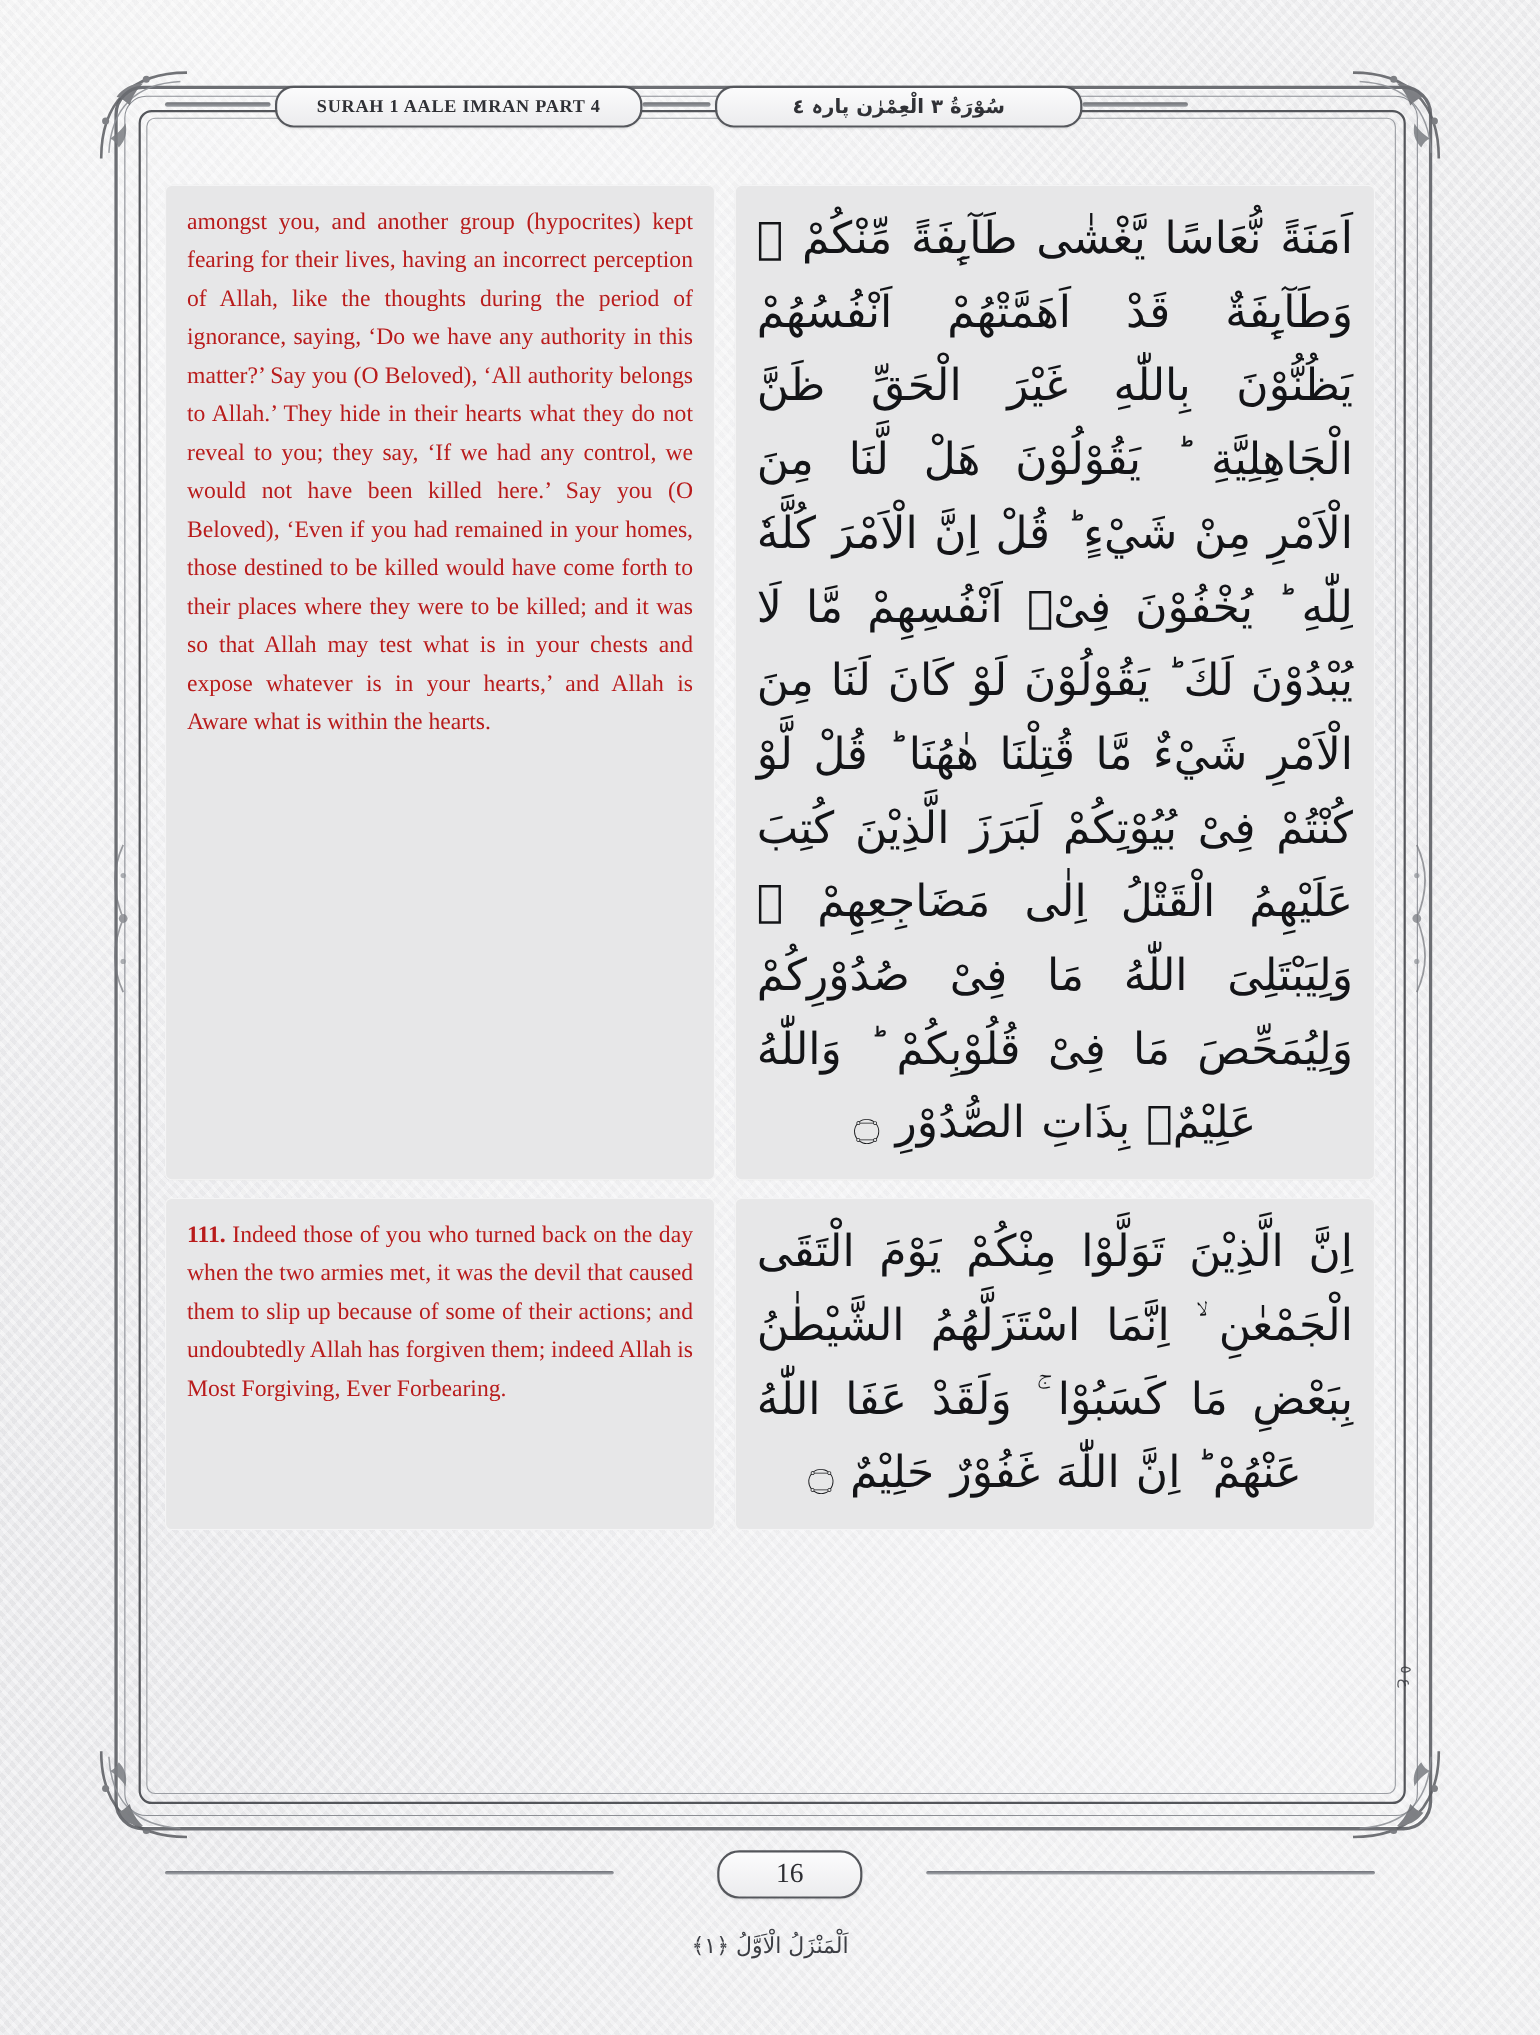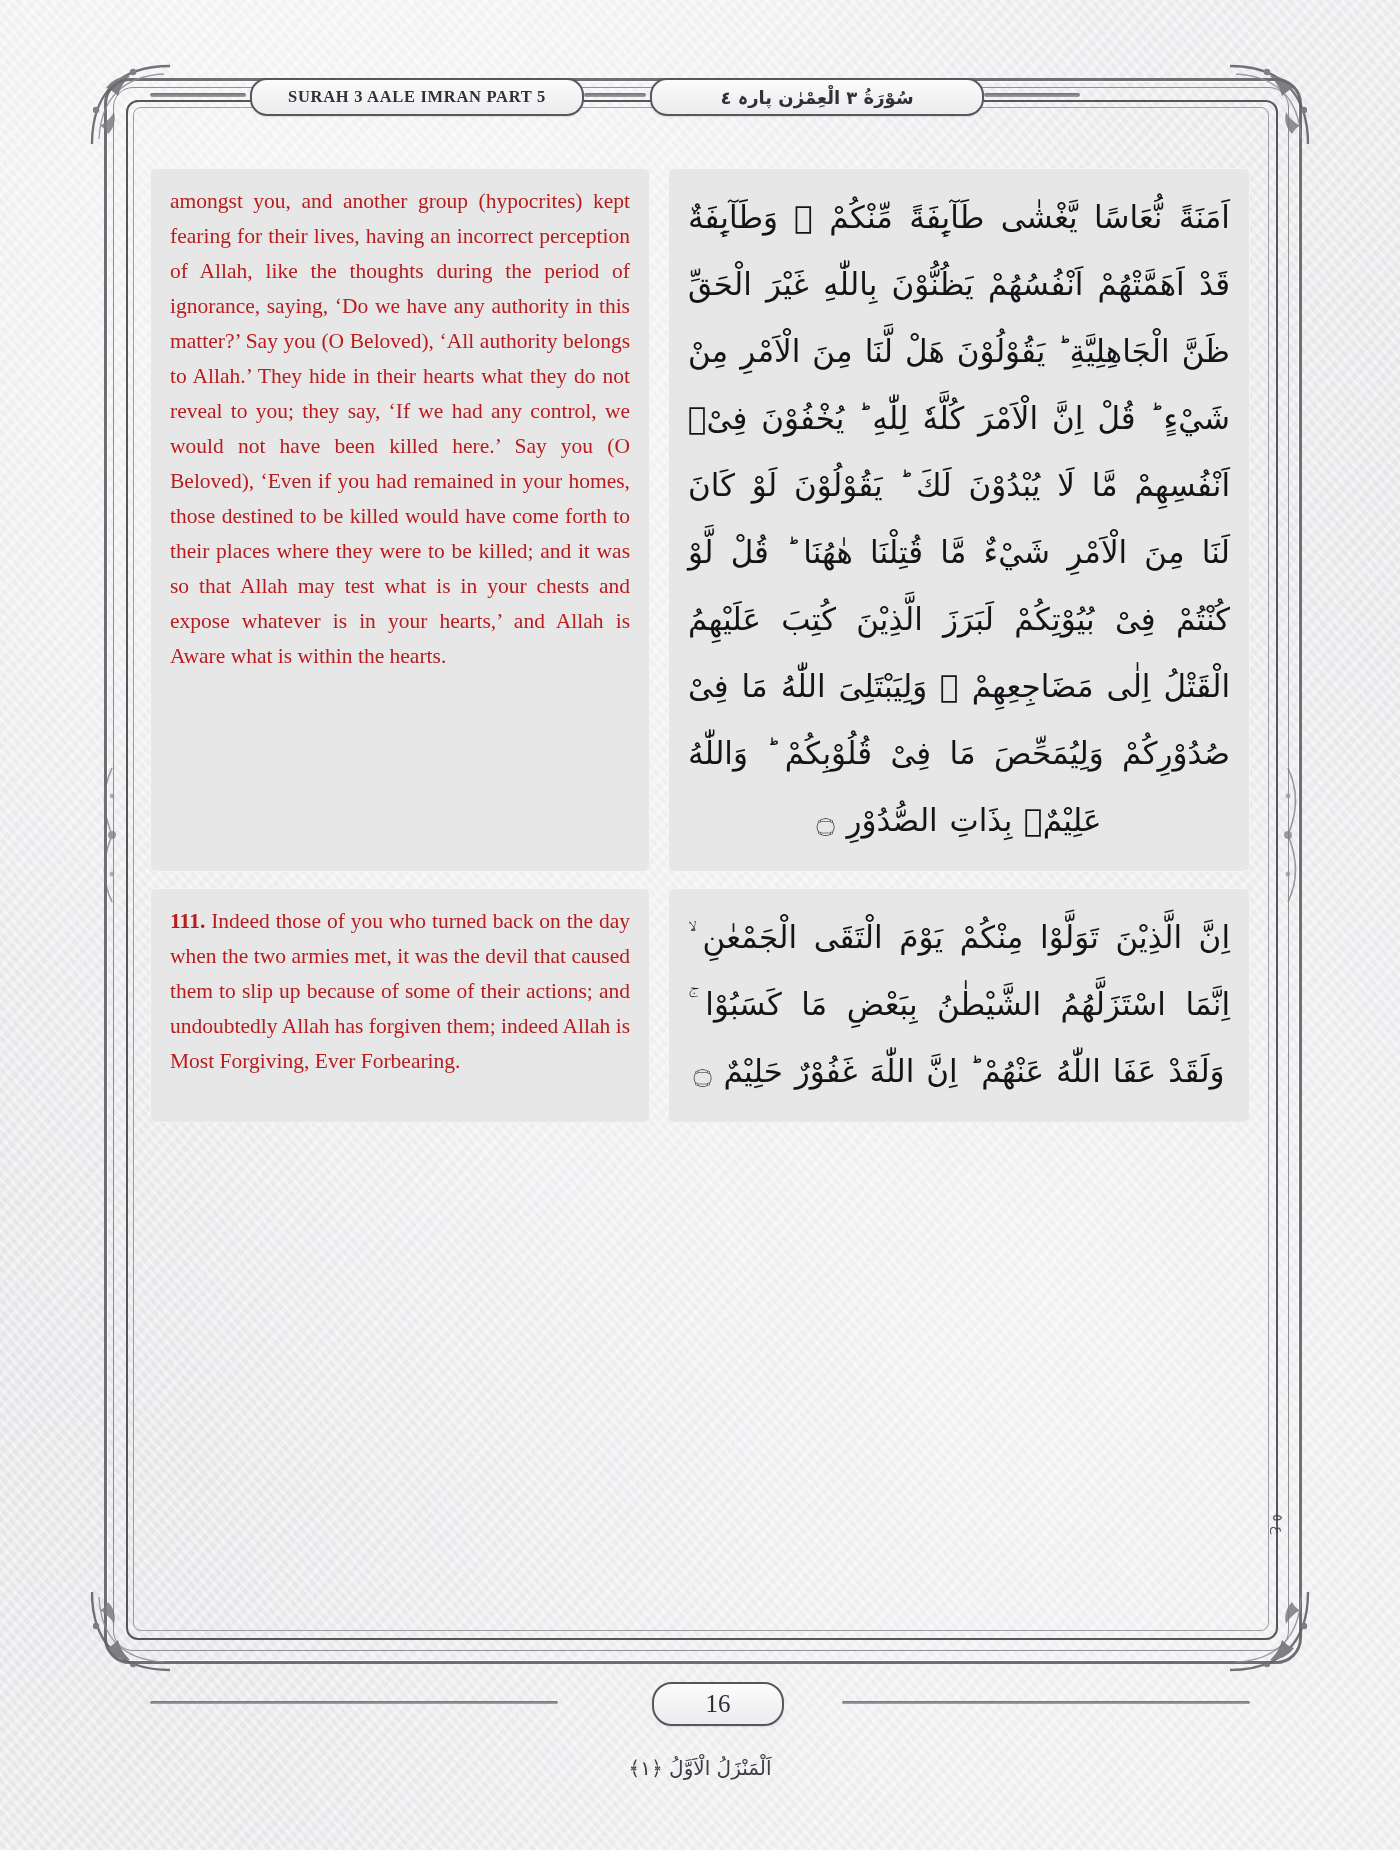--- a/index.html
+++ b/index.html
@@ -182,21 +182,21 @@
     text-align-last: left;
     hyphens: none;
     margin: 0;
   }
   .verse-num {
     font-weight: 700;
   }
 
   .ar-text {
     font-family: "DejaVu Sans", sans-serif;
-    font-size: 31px;
+    font-size: 40px;
     line-height: 67px;
     color: #131417;
     text-align: justify;
     text-align-last: center;
     margin: 0;
     word-spacing: 2px;
   }
 
   
   .side-mark {
@@ -337,21 +337,21 @@
     <path d="M20 8 C10 30 10 50 20 75 C10 100 10 120 20 142" fill="none" stroke="#74767c" stroke-width="1.6"></path>
     <circle cx="20" cy="75" r="4" fill="#74767c"></circle>
     <circle cx="20" cy="36" r="2.4" fill="#8d9096"></circle>
     <circle cx="20" cy="114" r="2.4" fill="#8d9096"></circle>
   </svg>
 </div>
 
 <div class="header-row">
   <div class="hdr-bar b1"></div>
   <div class="cartouche left">
-    <span class="cartouche-label">SURAH 3 AALE IMRAN PART 5</span>
+    <span class="cartouche-label">SURAH 1 AALE IMRAN PART 4</span>
   </div>
   <div class="hdr-bar b2"></div>
   <div class="cartouche right">
     <span class="cartouche-label arabic">سُوْرَةُ ٣ الْعِمْرٰن پارہ ٤</span>
   </div>
   <div class="hdr-bar b3"></div>
 </div>
 
 <div class="content">
 

